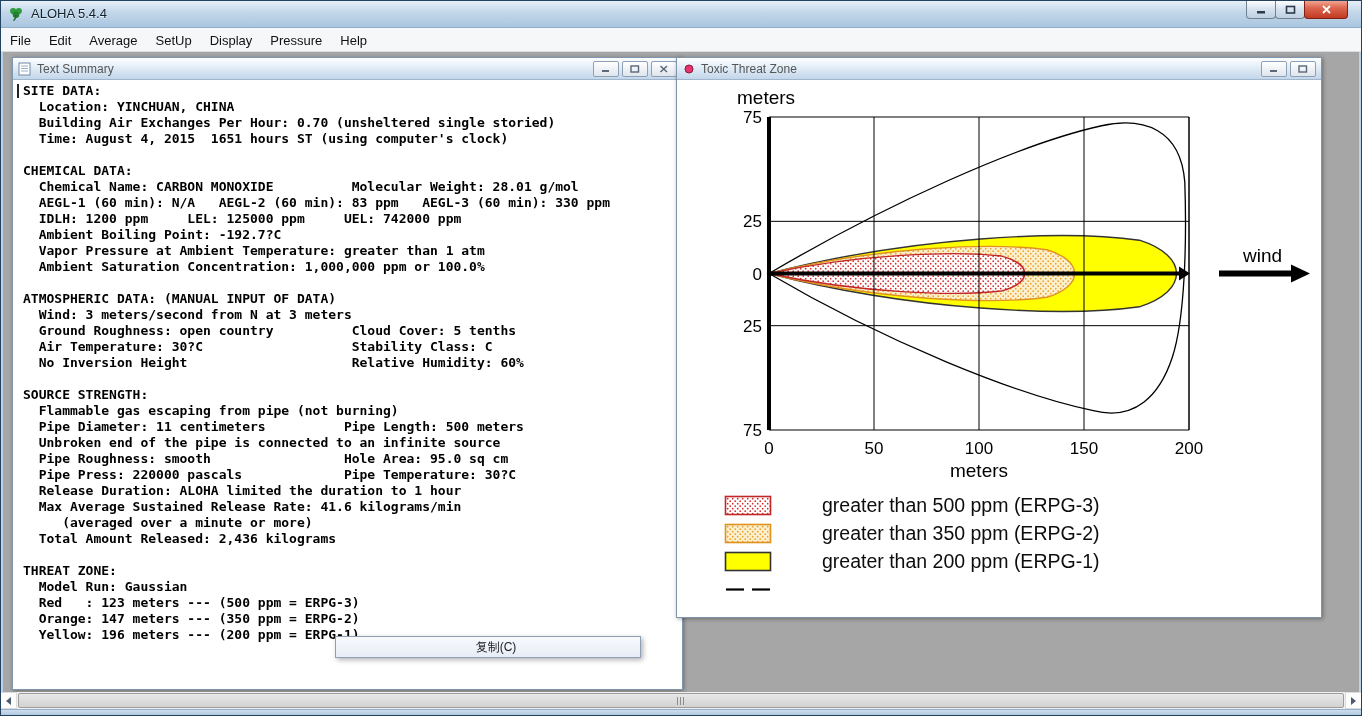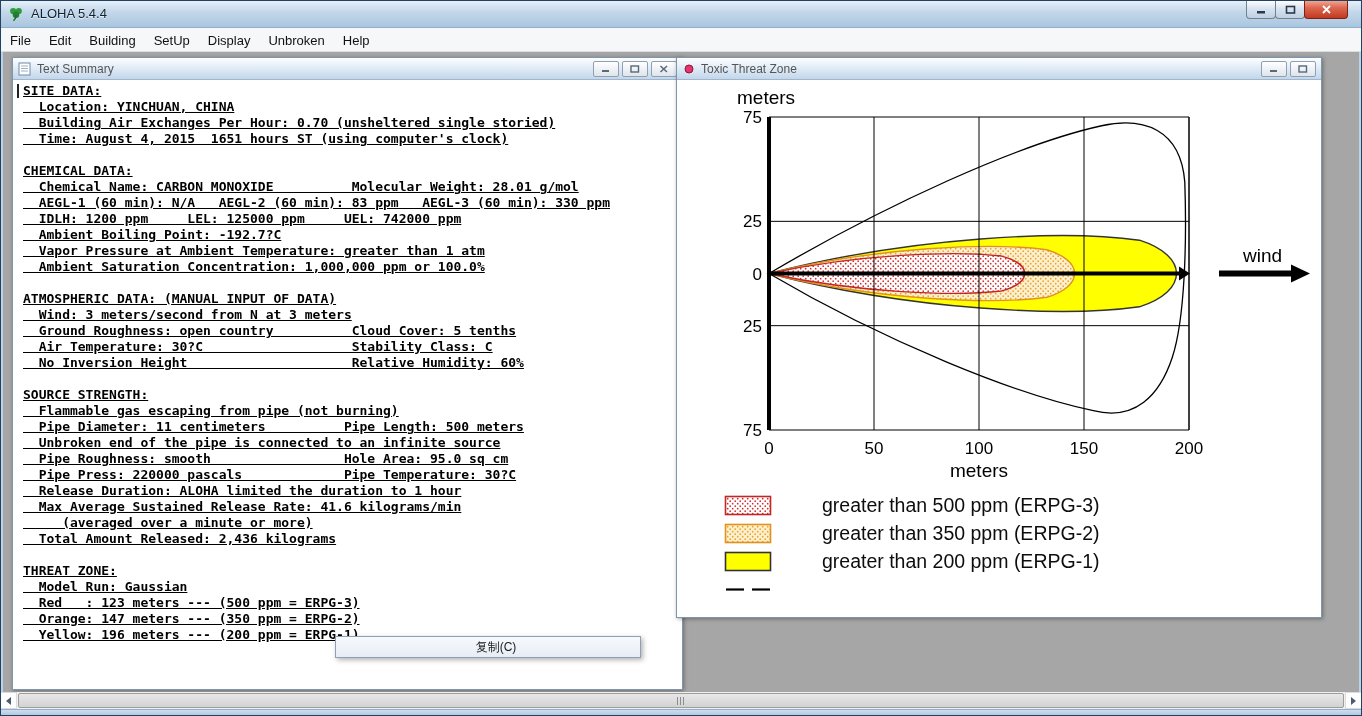--- a/index.html
+++ b/index.html
@@ -37,21 +37,21 @@
   .child-title{font-size:12px;color:#555;margin-left:5px;flex:1;white-space:nowrap;}
   .cbtn{width:26px;height:16px;flex:0 0 26px;background:linear-gradient(#ffffff,#dfe5ec);
     border:1px solid #8fa0b4;border-radius:2px;margin-left:3px;display:flex;
     align-items:center;justify-content:center;box-sizing:border-box;}
   .child-content{flex:1;background:#fff;position:relative;overflow:hidden;}
 
   #text-summary-window{left:12px;top:5px;width:671px;height:633px;}
   #threat-zone-window{left:676px;top:5px;width:646px;height:561px;}
 
   #summary-pre{margin:0;padding:3px 0 0 10px;font-family:"DejaVu Sans Mono","Liberation Mono",monospace;
-    font-weight:bold;font-size:13px;line-height:16px;color:#000;text-decoration:underline;}
+    font-weight:bold;font-size:13px;line-height:16px;color:#000;}
   .caret{position:absolute;left:4px;top:4px;width:2px;height:14px;background:#222;}
 
   
   #plot-svg{position:absolute;left:0;top:0;}
   #plot-svg .tick{font:17px "Liberation Sans",sans-serif;fill:#000;}
   #plot-svg .axis-label{font:19px "Liberation Sans",sans-serif;fill:#000;}
   .legend{position:absolute;left:47px;top:411px;}
   .legend-row{height:28px;display:flex;align-items:center;gap:36px;}
   .legend-label{font-size:19.5px;color:#0d0d0d;margin-left:14px;white-space:nowrap;}
 
@@ -105,24 +105,24 @@
         <svg width="11" height="9">
             <path d="M2 1 L9 8 M9 1 L2 8" stroke="#ffffff" stroke-width="1.8"></path>
           </svg>
       </div>
     </div>
   </div>
 
   <div class="menubar">
     <span class="menu-item">File</span>
     <span class="menu-item">Edit</span>
-    <span class="menu-item">Building</span>
+    <span class="menu-item">Average</span>
     <span class="menu-item">SetUp</span>
     <span class="menu-item">Display</span>
-    <span class="menu-item">Unbroken</span>
+    <span class="menu-item">Pressure</span>
     <span class="menu-item">Help</span>
   </div>
 
   <div class="mdi">
 
     <div class="child-window" id="text-summary-window">
       <div class="child-titlebar">
         <span style="display:flex;">
           <svg width="14" height="14" viewBox="0 0 14 14">
             <rect x="1" y="1" width="11" height="12" fill="#fff" stroke="#708aa5"></rect>

